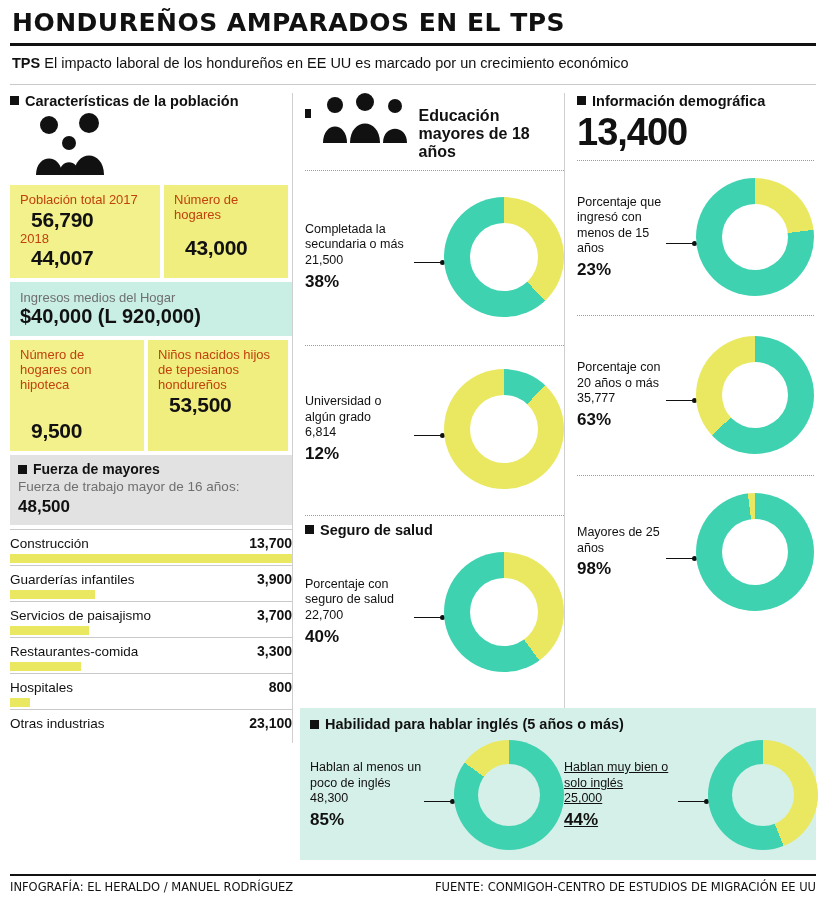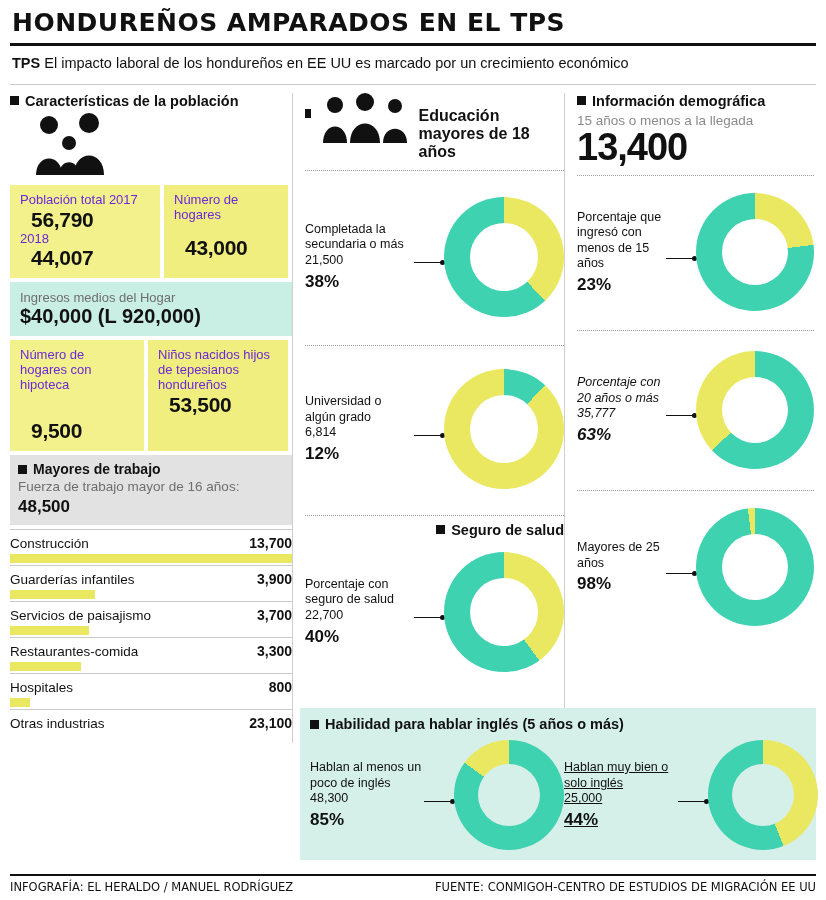--- a/index.html
+++ b/index.html
@@ -46,21 +46,21 @@
   .family { margin: 4px 0 6px 6px; }
 
   
   .yellow { background: #f2f18c; }
   .yellow2 { background: #efee7e; }
   .mint { background: #c9eee4; }
   .grey { background: #e2e2e2; }
 
   .box-row { display: flex; gap: 4px; margin-bottom: 4px; }
   .box { padding: 8px 10px; }
-  .box .lbl { font-size: 13px; color: #6d28d9; line-height: 1.15; }
+  .box .lbl { font-size: 13px; color: #c2410c; line-height: 1.15; }
   .box .big { font-size: 21px; font-weight: bold; letter-spacing: -0.3px; margin-left: 11px; }
 
   .income { padding: 8px 10px; margin-bottom: 4px; }
   .income .lbl { font-size: 13px; color: #6f6f6f; }
   .income .big { font-size: 20px; font-weight: bold; }
 
   
   .work-head { font-size: 14px; font-weight: bold; display:flex; gap:6px; align-items:center; padding: 6px 8px 2px 8px;}
   .work-sub { font-size: 13.5px; color: #6f6f6f; padding: 0 8px 8px 8px; line-height: 1.25;}
   .work-sub b { color: #111; font-size: 17px; }
@@ -164,21 +164,21 @@
         </div>
         <div class="box yellow2" style="width:140px;">
           <div class="lbl">Niños nacidos hijos de tepesianos hondureños</div>
           <div class="big">53,500</div>
         </div>
       </div>
 
       <div class="grey" style="margin-top:4px;">
         <div class="work-head">
           <span class="sq"></span>
-          <span>Mayores de trabajo</span>
+          <span>Fuerza de mayores</span>
         </div>
         <div class="work-sub">
           <span>Fuerza de trabajo mayor de 16 años:</span>
           <b>48,500</b>
         </div>
       </div>
 
       <div id="industry-bars" style="margin-top:4px;">
           <div class="bar-row">
             <div class="bar-line">
@@ -264,21 +264,21 @@
           <span class="pct">12%</span>
         </div>
         <div class="leader"></div>
         <div class="donut" style="width:120px;height:120px;background:conic-gradient(#3fd2b0 0deg 43deg, #e9e860 43deg 360deg);">
           <div class="hole" style="width:68px;height:68px;"></div>
         </div>
       </div>
 
       <div class="dotted"></div>
 
-      <div class="sec-head" style="margin-top:4px;justify-content:flex-end;">
+      <div class="sec-head" style="margin-top:4px;">
         <span class="sq"></span>
         <span>Seguro de salud</span>
       </div>
 
       <div class="donut-block" style="height:140px;">
         <div class="donut-label">
           <span>Porcentaje con seguro de salud</span><br>
           <span class="num">22,700</span>
           <span class="pct">40%</span>
         </div>
@@ -287,40 +287,39 @@
           <div class="hole" style="width:68px;height:68px;"></div>
         </div>
       </div>
     </div>
 
     <div class="col-right">
       <div class="sec-head">
         <span class="sq"></span>
         <span>Información demográfica</span>
       </div>
-      <div class="demo-sub">15 años o menos a la llegada</div>
       <div class="demo-big">13,400</div>
 
       <div class="dotted"></div>
 
       <div class="donut-block" style="height:140px;">
         <div class="donut-label" style="width:100px;">
           <span>Porcentaje que ingresó con menos de 15 años</span>
           <span class="pct">23%</span>
         </div>
         <div class="leader"></div>
         <div class="donut" style="width:118px;height:118px;background:conic-gradient(#e9e860 0deg 83deg, #3fd2b0 83deg 360deg);">
           <div class="hole" style="width:66px;height:66px;"></div>
         </div>
       </div>
 
       <div class="dotted"></div>
 
       <div class="donut-block" style="height:145px;">
-        <div class="donut-label" style="width:100px;font-style:italic;">
+        <div class="donut-label" style="width:100px;">
           <span>Porcentaje con 20 años o más</span><br>
           <span class="num">35,777</span>
           <span class="pct">63%</span>
         </div>
         <div class="leader"></div>
         <div class="donut" style="width:118px;height:118px;background:conic-gradient(#3fd2b0 0deg 227deg, #e9e860 227deg 360deg);">
           <div class="hole" style="width:66px;height:66px;"></div>
         </div>
       </div>
 

